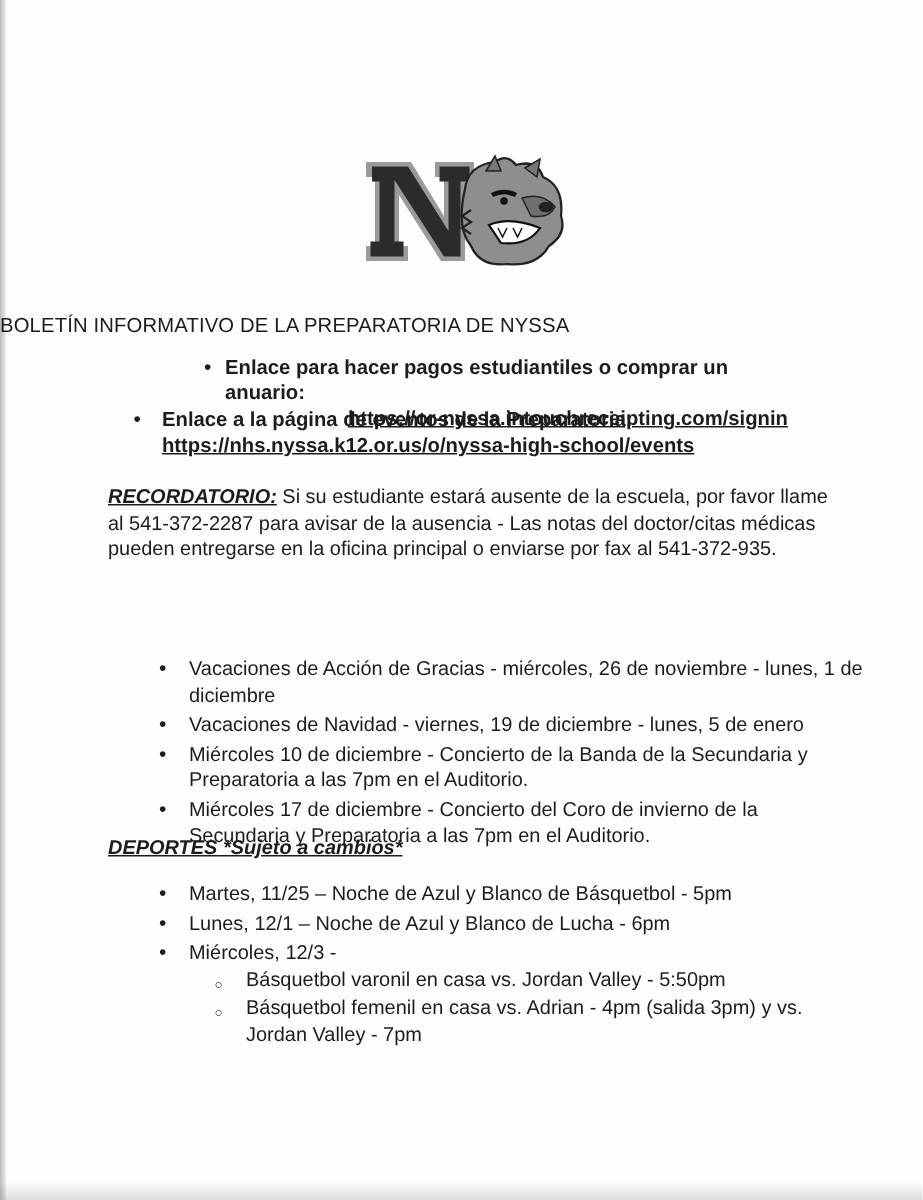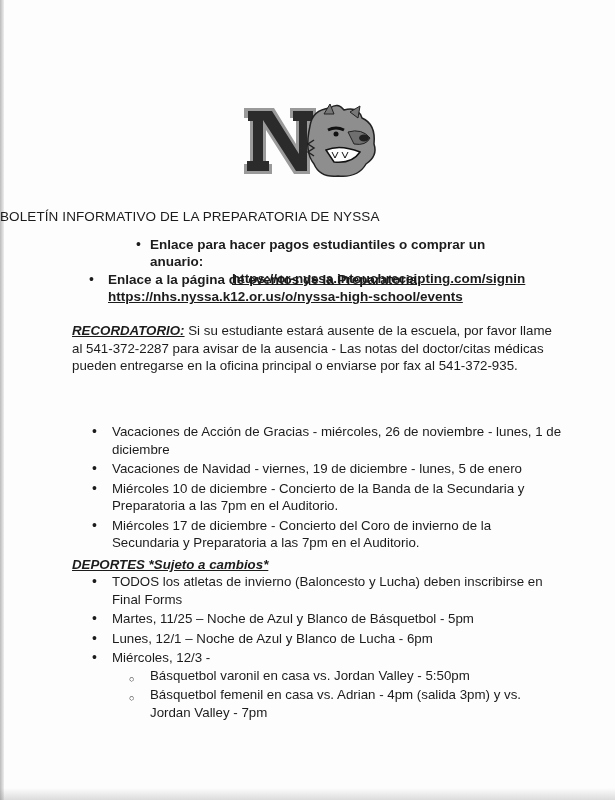--- a/index.html
+++ b/index.html
@@ -16,21 +16,21 @@
       position: absolute; left: 0; width: 615px; top: 209px;
       text-align: left; font-size: 13.5px; letter-spacing: 0.1px;
     }
     .link-block { position: absolute; font-weight: bold; font-size: 13.5px; line-height: 17px; }
     .bullet-dot { position: absolute; font-size: 14px; }
     .link { text-decoration: underline; }
     .para {
       position: absolute; left: 72px; width: 480px; font-size: 13.3px; line-height: 17.5px;
     }
     .heading { font-weight: bold; font-style: italic; text-decoration: underline; }
-    .list { position: absolute; left: 72px; width: 490px; margin: 0; padding: 0; list-style: none; font-size: 13.3px; }
+    .list { position: absolute; left: 72px; width: 490px; margin: 14px; padding: 0; list-style: none; font-size: 13.3px; }
     .list li { position: relative; padding-left: 40px; line-height: 17.5px; margin-bottom: 2px; }
     .list li::before { content: "\2022"; position: absolute; left: 20px; top: 0; font-size: 14px; }
     .sublist { list-style: none; margin: 0; padding: 0; }
     .sublist li { padding-left: 78px; margin-left: -40px; }
     .sublist li::before { content: "\25CB"; left: 57px; font-size: 9px; top: 4px; }
     .edge { position: absolute; left: 0; top: 0; width: 4px; height: 800px; background: linear-gradient(to right, #bbb, #eee); }
     .bottom-shade { position: absolute; left: 0; bottom: 0; width: 615px; height: 12px; background: linear-gradient(to bottom, rgba(0,0,0,0), rgba(120,120,120,0.25)); }
   </style>
 </head>
 <body>
@@ -79,21 +79,20 @@
     <li>Vacaciones de Acción de Gracias - miércoles, 26 de noviembre - lunes, 1 de diciembre</li>
     <li>Vacaciones de Navidad - viernes, 19 de diciembre - lunes, 5 de enero</li>
     <li>Miércoles 10 de diciembre - Concierto de la Banda de la Secundaria y Preparatoria a las 7pm en el Auditorio.</li>
     <li>Miércoles 17 de diciembre - Concierto del Coro de invierno de la Secundaria y Preparatoria a las 7pm en el Auditorio.</li>
   </ul>
 
   <div class="para" style="top:556px;">
     <span class="heading">DEPORTES *Sujeto a cambios*</span>
   </div>
   <ul class="list" style="top:573px;">
-    <li>TODOS los atletas de invierno (Baloncesto y Lucha) deben inscribirse en Final Forms</li>
     <li>Martes, 11/25 – Noche de Azul y Blanco de Básquetbol - 5pm</li>
     <li>Lunes, 12/1 – Noche de Azul y Blanco de Lucha - 6pm</li>
     <li>
       <span>Miércoles, 12/3 -</span>
       <ul class="sublist">
         <li>Básquetbol varonil en casa vs. Jordan Valley - 5:50pm</li>
         <li>Básquetbol femenil en casa vs. Adrian - 4pm (salida 3pm) y vs. Jordan Valley - 7pm</li>
       </ul>
     </li>
   </ul>

